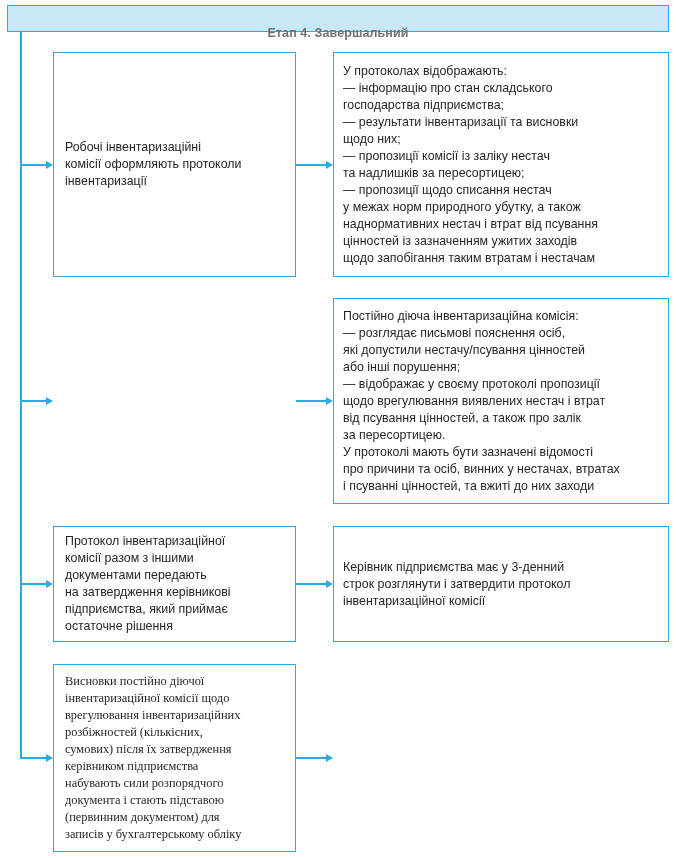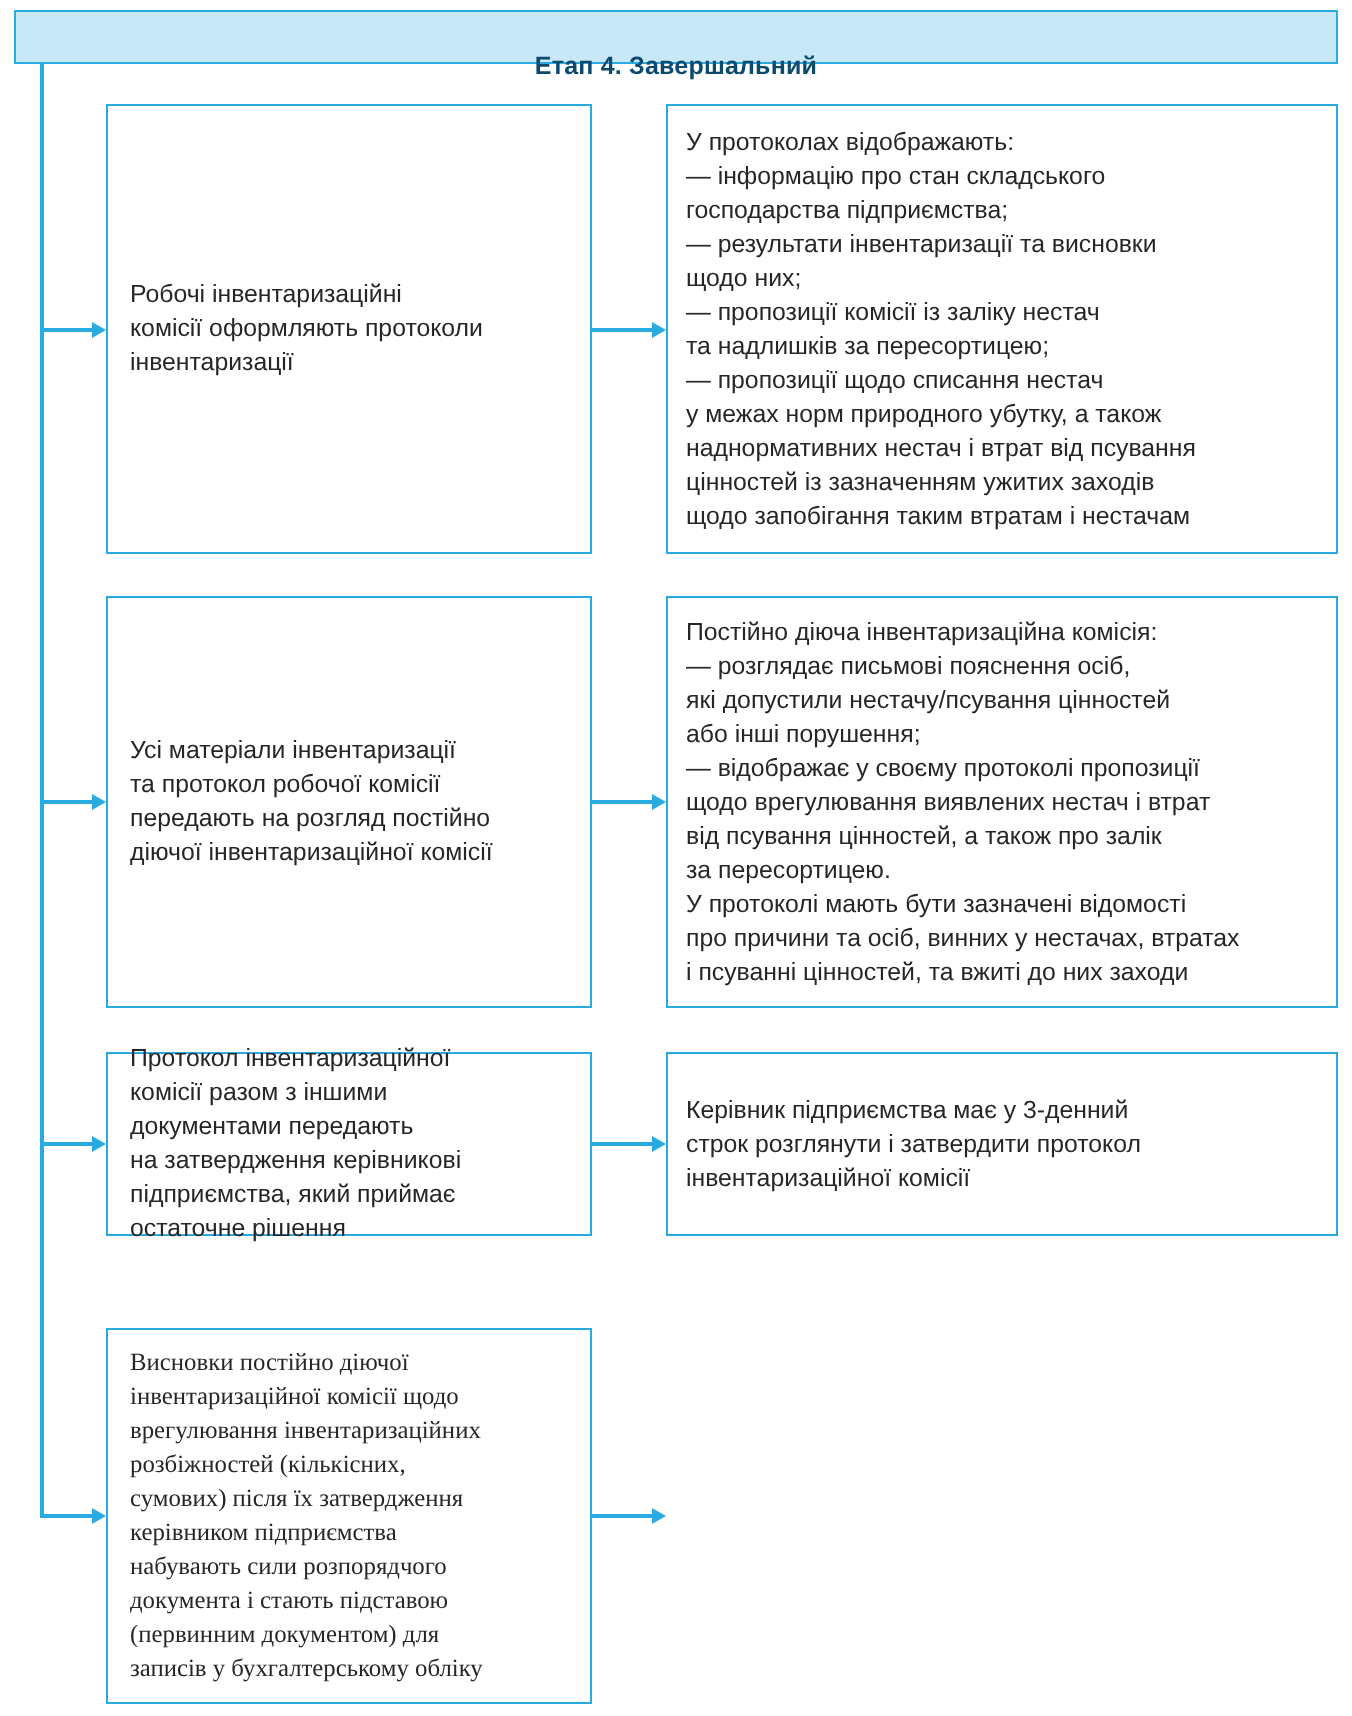--- a/index.html
+++ b/index.html
@@ -13,30 +13,30 @@
   .canvas{
     position:relative;width:676px;height:858px;background:#ffffff;overflow:hidden;
   }
   .stage-header{
     position:absolute;left:7px;top:5px;width:662px;height:27px;
     background:var(--c-header-fill);
     border:1px solid var(--c-border);
     display:flex;align-items:center;justify-content:center;
   }
   .stage-header span{
-    font-size:12.5px;font-weight:bold;color:#0c4a6e;letter-spacing:.1px;margin-top:29px;
+    font-size:12.5px;font-weight:bold;color:#737373;letter-spacing:.1px;margin-top:29px;
   }
   .trunk{
     position:absolute;left:20px;top:31px;width:2px;height:728px;
     background:var(--c-border);
   }
   .row{position:absolute;left:0;width:676px;}
   .row1{top:52px;height:225px;}
   .row2{top:298px;height:206px;}
-  .row3{top:526px;height:92px;}
+  .row3{top:526px;height:116px;}
   .row4{top:664px;height:188px;font-family:Liberation Serif, serif;}
   .box{
     position:absolute;top:0;height:100%;
     border:1px solid var(--c-border);background:#ffffff;
     display:flex;align-items:center;
   }
   .box-left{left:53px;width:243px;padding:7px 0 7px 11px;}
   .box-right{left:333px;width:336px;padding:8px 4px 7px 9px;}
   .box span{
     white-space:pre-line;
@@ -95,26 +95,20 @@
 цінностей із зазначенням ужитих заходів
 щодо запобігання таким втратам і нестачам</span>
     </div>
   </div>
 
   <div class="row row2">
     <div class="arrow arrow-branch">
       <div class="shaft"></div>
       <div class="head"></div>
     </div>
-    <div class="box box-left">
-      <span>Усі матеріали інвентаризації
-та протокол робочої комісії
-передають на розгляд постійно
-діючої інвентаризаційної комісії</span>
-    </div>
     <div class="arrow arrow-flow">
       <div class="shaft"></div>
       <div class="head"></div>
     </div>
     <div class="box box-right">
       <span>Постійно діюча інвентаризаційна комісія:
 — розглядає письмові пояснення осіб,
 які допустили нестачу/псування цінностей
 або інші порушення;
 — відображає у своєму протоколі пропозиції

